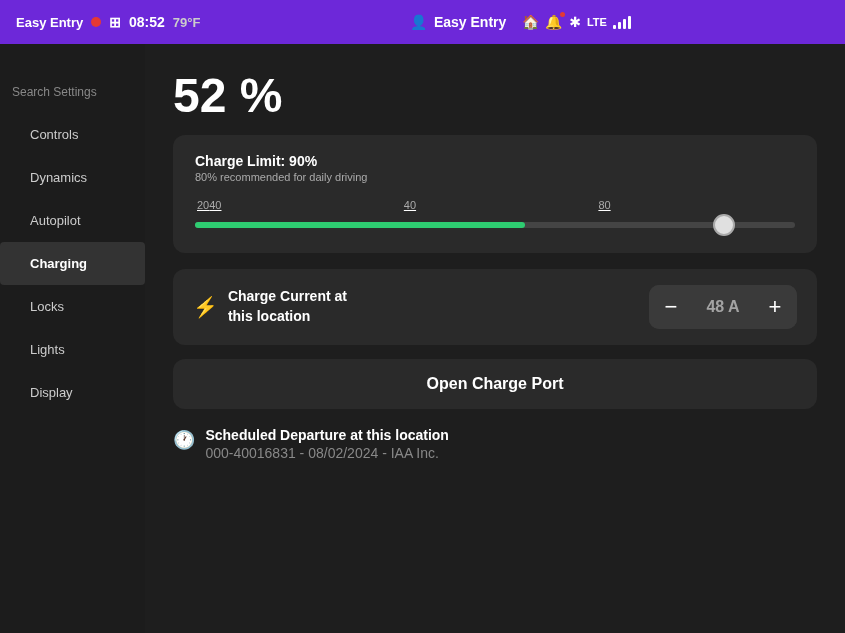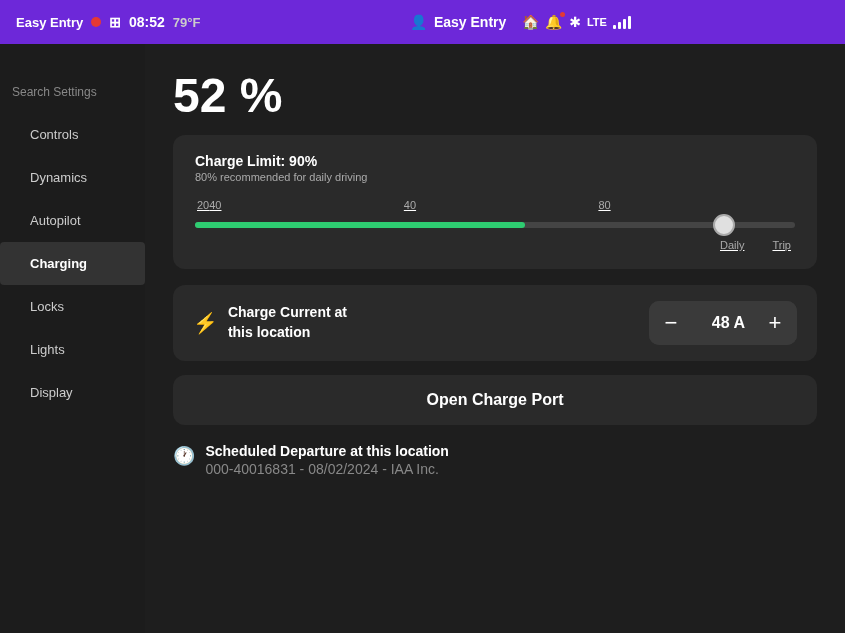--- a/index.html
+++ b/index.html
@@ -230,24 +230,24 @@
       justify-content: center;
       font-size: 22px;
       color: #fff;
       cursor: pointer;
       background: #3a3a3a;
       border: none;
       outline: none;
     }
     .current-value {
       min-width: 60px;
-      text-align: right;
+      text-align: center;
       font-size: 16px;
       font-weight: 700;
-      color: #ffffff;
+      color: #a3a3a3;
       padding: 0 8px;
     }
 
     
     .open-charge-port-btn {
       width: 100%;
       background: #2a2a2a;
       border: none;
       border-radius: 12px;
       color: #fff;
@@ -352,24 +352,20 @@
           <span style="flex:1;"></span>
           <span>80</span>
           <span style="flex:1;"></span>
         </div>
         <div class="slider-track-wrapper">
           <div class="slider-track-bg">
             <div class="slider-fill"></div>
           </div>
           <div class="slider-thumb"></div>
         </div>
-        <div class="slider-daily-trip">
-          <span>Daily</span>
-          <span>Trip</span>
-        </div>
       </div>
     </div>
 
     
     <div class="charge-current-card">
       <div class="charge-current-left">
         <span class="plug-icon">⚡</span>
         <div class="charge-current-label">
           Charge Current at<br>this location
         </div>

